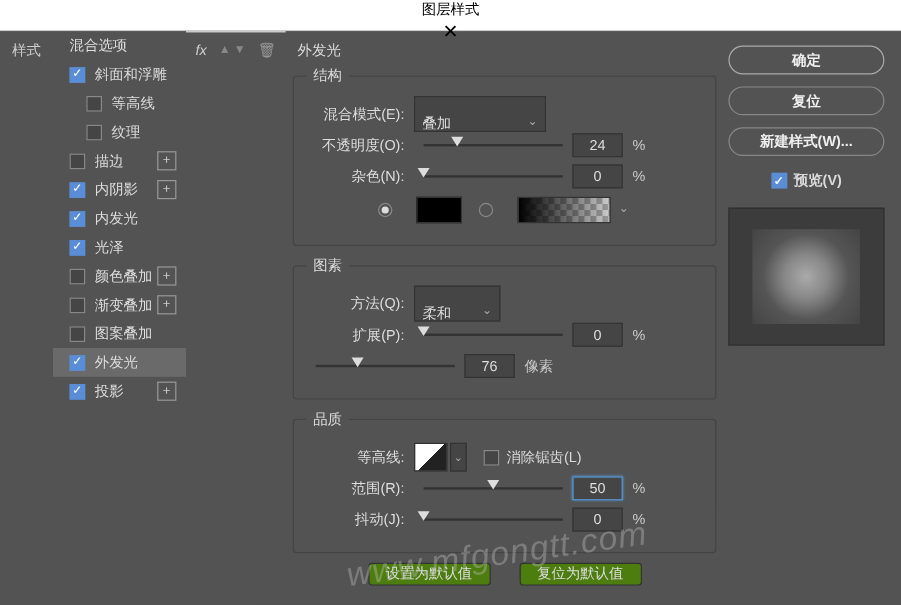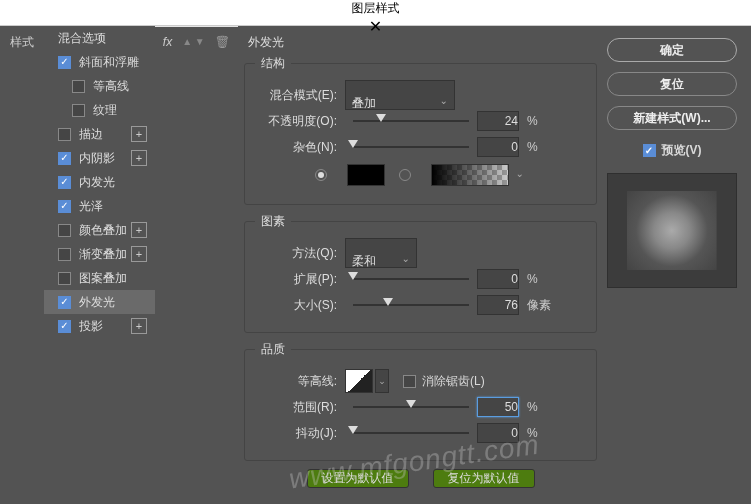--- a/index.html
+++ b/index.html
@@ -24,21 +24,21 @@
 .center-col { flex: 1; padding: 6px 10px 0 6px; position: relative; }
 fieldset { border: 1px solid #444; border-radius: 3px; padding: 10px 10px 14px; margin-bottom: 8px; }
 fieldset > legend { padding: 0 6px; color: #ddd; }
 .row { display: flex; align-items: center; height: 26px; }
 .row label { width: 90px; text-align: right; padding-right: 8px; color: #ddd; }
 .select { background: #454545; border: 1px solid #333; height: 20px; min-width: 72px; display: flex; align-items: flex-start; padding: 14px 6px; color: #ddd; position: relative; }
 .select::after { content: "⌄"; position: absolute; right: 6px; font-size: 10px; color: #aaa; }
 .slider { width: 116px; height: 16px; margin: 0 8px; position: relative; }
 .slider .track { position: absolute; top: 7px; left: 0; right: 0; height: 2px; background: #333; }
 .slider .thumb { position: absolute; top: 1px; width: 0; height: 0; border-left: 5px solid transparent; border-right: 5px solid transparent; border-top: 8px solid #ddd; transform: translateX(-5px); }
-.numbox { background: #454545; border: 1px solid #333; width: 42px; height: 20px; color: #ddd; text-align: right; line-height: 18px; }
+.numbox { background: #454545; border: 1px solid #333; width: 42px; height: 20px; color: #ddd; text-align: center; line-height: 18px; }
 .numbox.focused { border: 1px solid #5a9de0; box-shadow: 0 0 2px #5a9de0; }
 .unit { margin-left: 8px; color: #ccc; }
 .radio { width: 12px; height: 12px; border-radius: 50%; border: 1px solid #888; margin-right: 6px; display: inline-flex; align-items: center; justify-content: center; }
 .radio.on::after { content: ""; width: 6px; height: 6px; background: #ddd; border-radius: 50%; }
 .swatch { width: 38px; height: 22px; background: #000; border: 1px solid #333; }
 .grad-swatch { width: 78px; height: 22px; border: 1px solid #333; background: linear-gradient(to right, #000 0%, rgba(0,0,0,0) 100%), repeating-conic-gradient(#999 0% 25%, #ccc 0% 50%); background-size: auto, 10px 10px; position: relative; }
 .grad-swatch::after { content: "⌄"; position: absolute; right: -16px; top: 3px; color: #aaa; font-size: 10px; }
 .contour-swatch { width: 28px; height: 24px; background: linear-gradient(135deg, #fff 50%, #222 50%); border: 1px solid #333; }
 .contour-wrap { display: flex; align-items: center; gap: 2px; }
 .contour-wrap .dd { width: 14px; height: 24px; background: #454545; border: 1px solid #333; display: flex; align-items: center; justify-content: center; font-size: 9px; color: #aaa; }
@@ -177,21 +177,20 @@
       <div class="row">
         <label>扩展(P):</label>
         <div class="slider">
             <div class="track"></div>
             <div class="thumb" style="left:0%"></div>
           </div>
         <div class="numbox">0</div>
         <span class="unit">%</span>
       </div>
       <div class="row">
-        <label>大小(S):</label>
         <div class="slider">
             <div class="track"></div>
             <div class="thumb" style="left:30%"></div>
           </div>
         <div class="numbox">76</div>
         <span class="unit">像素</span>
       </div>
     </fieldset>
 
     <fieldset>

